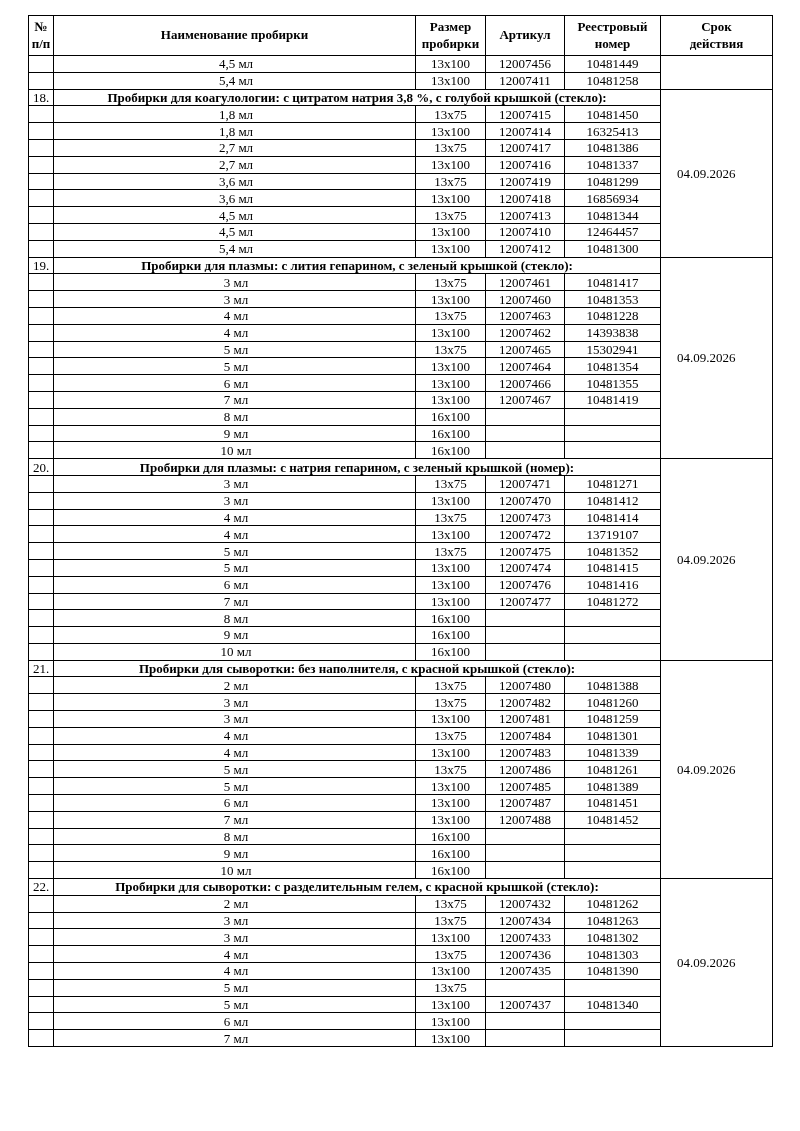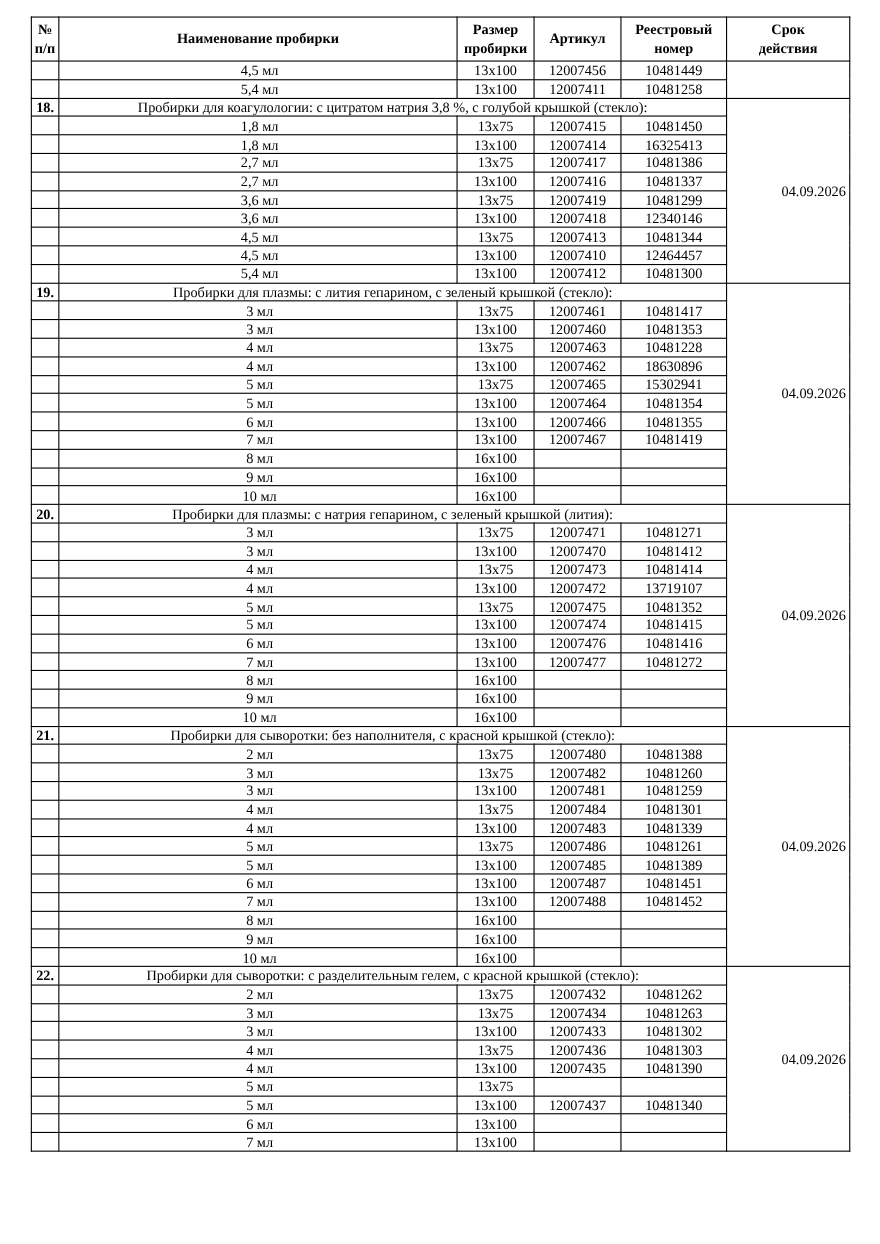--- a/index.html
+++ b/index.html
@@ -36,29 +36,29 @@
     white-space: pre-line;
     line-height: 1.25;
     height: 40px;
     padding: 2px;
   }
   td {
     height: 16.8px;
     line-height: 15px;
     vertical-align: middle;
   }
-  .col-num    { text-align: center; font-weight: bold; }
+  .col-num    { text-align: center; }
   .col-name   { text-align: center; padding-left: 6px; }
   .col-center { text-align: center; }
   .section-title {
-    font-weight: normal;
+    font-weight: bold;
     text-align: center;
   }
   .validity {
-    text-align: right;
+    text-align: left;
     vertical-align: middle;
     padding-left: 16px;
   }
 </style>
 </head>
 <body>
 
 <div class="page">
   <table>
     <colgroup>
@@ -137,21 +137,21 @@
           <td class="col-name">3,6 мл</td>
           <td class="col-center">13x75</td>
           <td class="col-center">12007419</td>
           <td class="col-center">10481299</td>
         </tr>
         <tr>
           <td class="col-num"></td>
           <td class="col-name">3,6 мл</td>
           <td class="col-center">13x100</td>
           <td class="col-center">12007418</td>
-          <td class="col-center">12340146</td>
+          <td class="col-center">16856934</td>
         </tr>
         <tr>
           <td class="col-num"></td>
           <td class="col-name">4,5 мл</td>
           <td class="col-center">13x75</td>
           <td class="col-center">12007413</td>
           <td class="col-center">10481344</td>
         </tr>
         <tr>
           <td class="col-num"></td>
@@ -191,21 +191,21 @@
           <td class="col-name">4 мл</td>
           <td class="col-center">13x75</td>
           <td class="col-center">12007463</td>
           <td class="col-center">10481228</td>
         </tr>
         <tr>
           <td class="col-num"></td>
           <td class="col-name">4 мл</td>
           <td class="col-center">13x100</td>
           <td class="col-center">12007462</td>
-          <td class="col-center">18630896</td>
+          <td class="col-center">14393838</td>
         </tr>
         <tr>
           <td class="col-num"></td>
           <td class="col-name">5 мл</td>
           <td class="col-center">13x75</td>
           <td class="col-center">12007465</td>
           <td class="col-center">15302941</td>
         </tr>
         <tr>
           <td class="col-num"></td>
@@ -244,21 +244,21 @@
         </tr>
         <tr>
           <td class="col-num"></td>
           <td class="col-name">10 мл</td>
           <td class="col-center">16x100</td>
           <td class="col-center"></td>
           <td class="col-center"></td>
         </tr>
         <tr>
           <td class="col-num">20.</td>
-          <td class="section-title" colspan="4">Пробирки для плазмы: с натрия гепарином, с зеленый крышкой (лития):</td>
+          <td class="section-title" colspan="4">Пробирки для плазмы: с натрия гепарином, с зеленый крышкой (номер):</td>
           <td class="validity" rowspan="12">04.09.2026</td>
         </tr>
         <tr>
           <td class="col-num"></td>
           <td class="col-name">3 мл</td>
           <td class="col-center">13x75</td>
           <td class="col-center">12007471</td>
           <td class="col-center">10481271</td>
         </tr>
         <tr>

